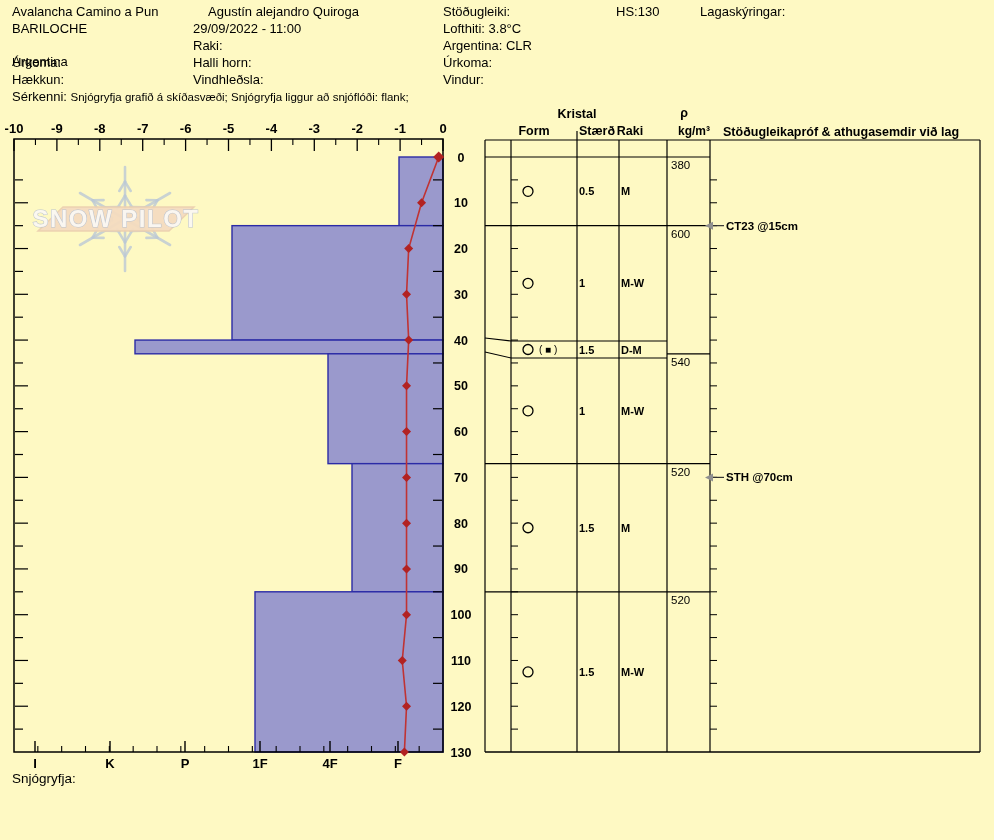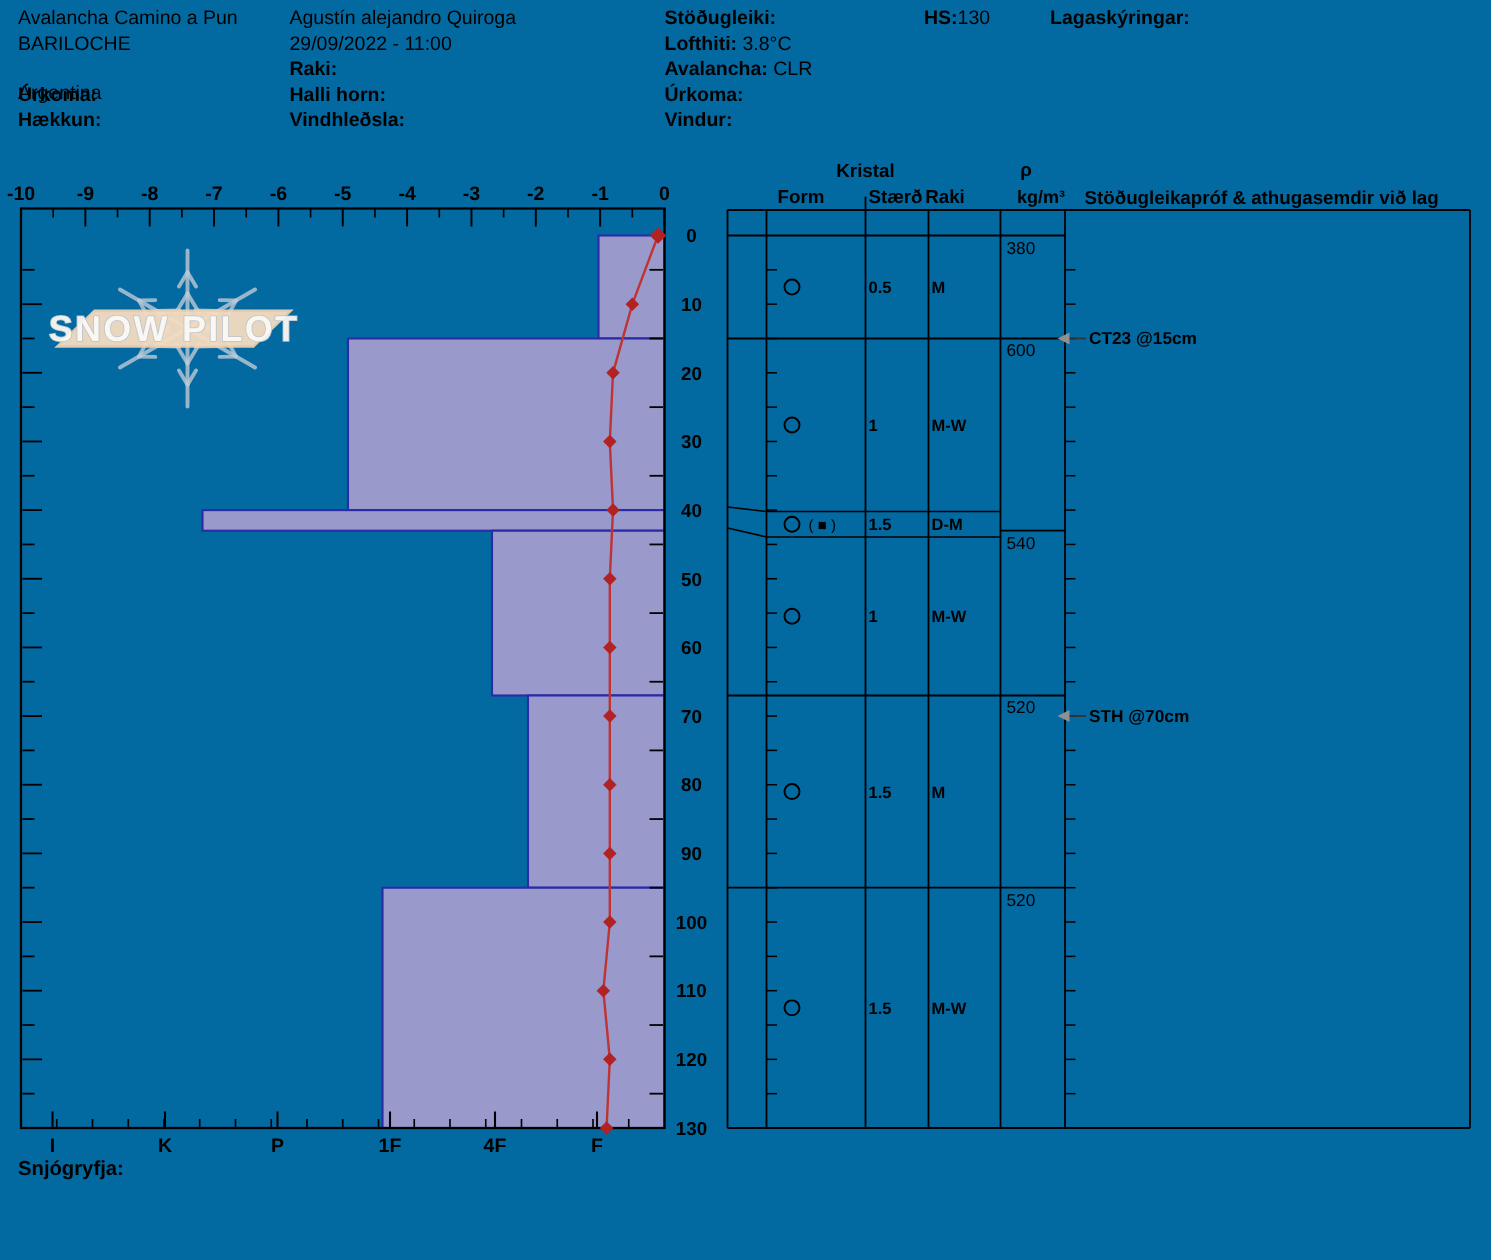--- a/index.html
+++ b/index.html
@@ -1,57 +1,61 @@
 <!DOCTYPE html>
 <html><head>
 <meta charset="utf-8">
 <style>
   html,body{margin:0;padding:0;background:#fff;}
-  .page{position:relative;width:994px;height:840px;background:#0369a1;
+  .page{position:relative;width:994px;height:840px;background:#fef9c3;
         font-family:"Liberation Sans",sans-serif;color:#000;overflow:hidden;}
   .hc{position:absolute;font-size:13px;white-space:nowrap;line-height:15px;}
-  .b{font-weight:bold;text-align:right;}
+  .b{font-weight:normal;text-align:right;}
   .small{font-size:11.5px;}
   svg{position:absolute;left:0;top:0;}
   svg text{font-family:"Liberation Sans","DejaVu Sans",sans-serif;}
 </style>
 </head>
 <body>
 
 <div class="page">
 
   <div class="hc" style="left:12px;top:4px">Avalancha Camino a Pun</div>
   <div class="hc" style="left:12px;top:21px">BARILOCHE</div>
   <div class="hc" style="left:12px;top:54px">Argentina</div>
   <div class="hc b" style="left:12px;top:55px">Úrkoma:</div>
   <div class="hc b" style="left:12px;top:72px">Hækkun:</div>
 
-  <div class="hc" style="left:193px;top:4px">Agustín alejandro Quiroga</div>
+  <div class="hc" style="left:208px;top:4px">Agustín alejandro Quiroga</div>
   <div class="hc" style="left:193px;top:21px">29/09/2022 - 11:00</div>
   <div class="hc b" style="left:193px;top:38px">Raki:</div>
   <div class="hc b" style="left:193px;top:55px">Halli horn:</div>
   <div class="hc b" style="left:193px;top:72px">Vindhleðsla:</div>
 
   <div class="hc b" style="left:443px;top:4px">Stöðugleiki:</div>
   <div class="hc" style="left:443px;top:21px">
     <span class="b">Lofthiti:</span>
     <span>3.8°C</span>
   </div>
   <div class="hc" style="left:443px;top:38px">
-    <span class="b">Avalancha:</span>
+    <span class="b">Argentina:</span>
     <span>CLR</span>
   </div>
   <div class="hc b" style="left:443px;top:55px">Úrkoma:</div>
   <div class="hc b" style="left:443px;top:72px">Vindur:</div>
 
   <div class="hc" style="left:616px;top:4px">
     <span class="b">HS:</span><span>130</span>
   </div>
   <div class="hc b" style="left:700px;top:4px">Lagaskýringar:</div>
 
+  <div class="hc" style="left:12px;top:89px">
+    <span class="b">Sérkenni:</span>
+    <span class="small">Snjógryfja grafið á skíðasvæði;  Snjógryfja liggur að snjóflóði: flank;</span>
+  </div>
 
   <svg id="chart-svg" width="994" height="840" viewBox="0 0 994 840">
       <line x1="125" y1="219" x2="125" y2="167" stroke="#bcc9d6" stroke-width="2.6" stroke-linecap="round" opacity="0.8"></line>
       <line x1="125" y1="195.6" x2="132.73252057732196" y2="208.45333130053422" stroke="#bcc9d6" stroke-width="2.6" stroke-linecap="round" opacity="0.8"></line>
       <line x1="125" y1="195.6" x2="117.26747942267804" y2="208.45333130053422" stroke="#bcc9d6" stroke-width="2.6" stroke-linecap="round" opacity="0.8"></line>
       <line x1="125" y1="181.56" x2="130.6705150900361" y2="190.98577628705843" stroke="#bcc9d6" stroke-width="2.6" stroke-linecap="round" opacity="0.8"></line>
       <line x1="125" y1="181.56" x2="119.3294849099639" y2="190.98577628705843" stroke="#bcc9d6" stroke-width="2.6" stroke-linecap="round" opacity="0.8"></line>
       <line x1="125" y1="219" x2="170.0333209967908" y2="193" stroke="#bcc9d6" stroke-width="2.6" stroke-linecap="round" opacity="0.8"></line>
       <line x1="145.26499444855585" y1="207.3" x2="137.99994330769653" y2="220.42322490551385" stroke="#bcc9d6" stroke-width="2.6" stroke-linecap="round" opacity="0.8"></line>
       <line x1="145.26499444855585" y1="207.3" x2="130.26742273037456" y2="207.0301063950204" stroke="#bcc9d6" stroke-width="2.6" stroke-linecap="round" opacity="0.8"></line>

